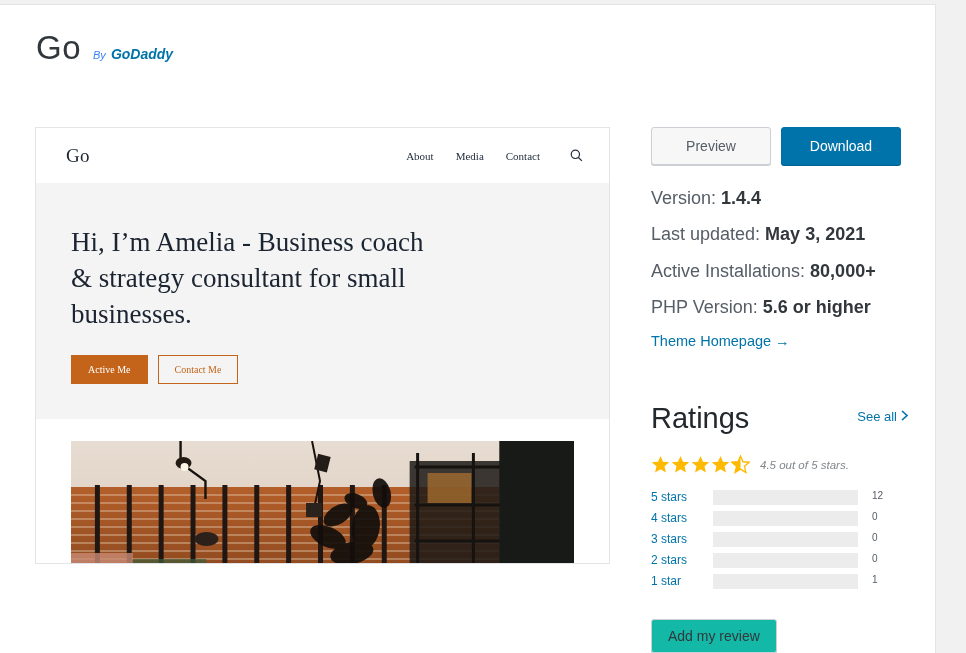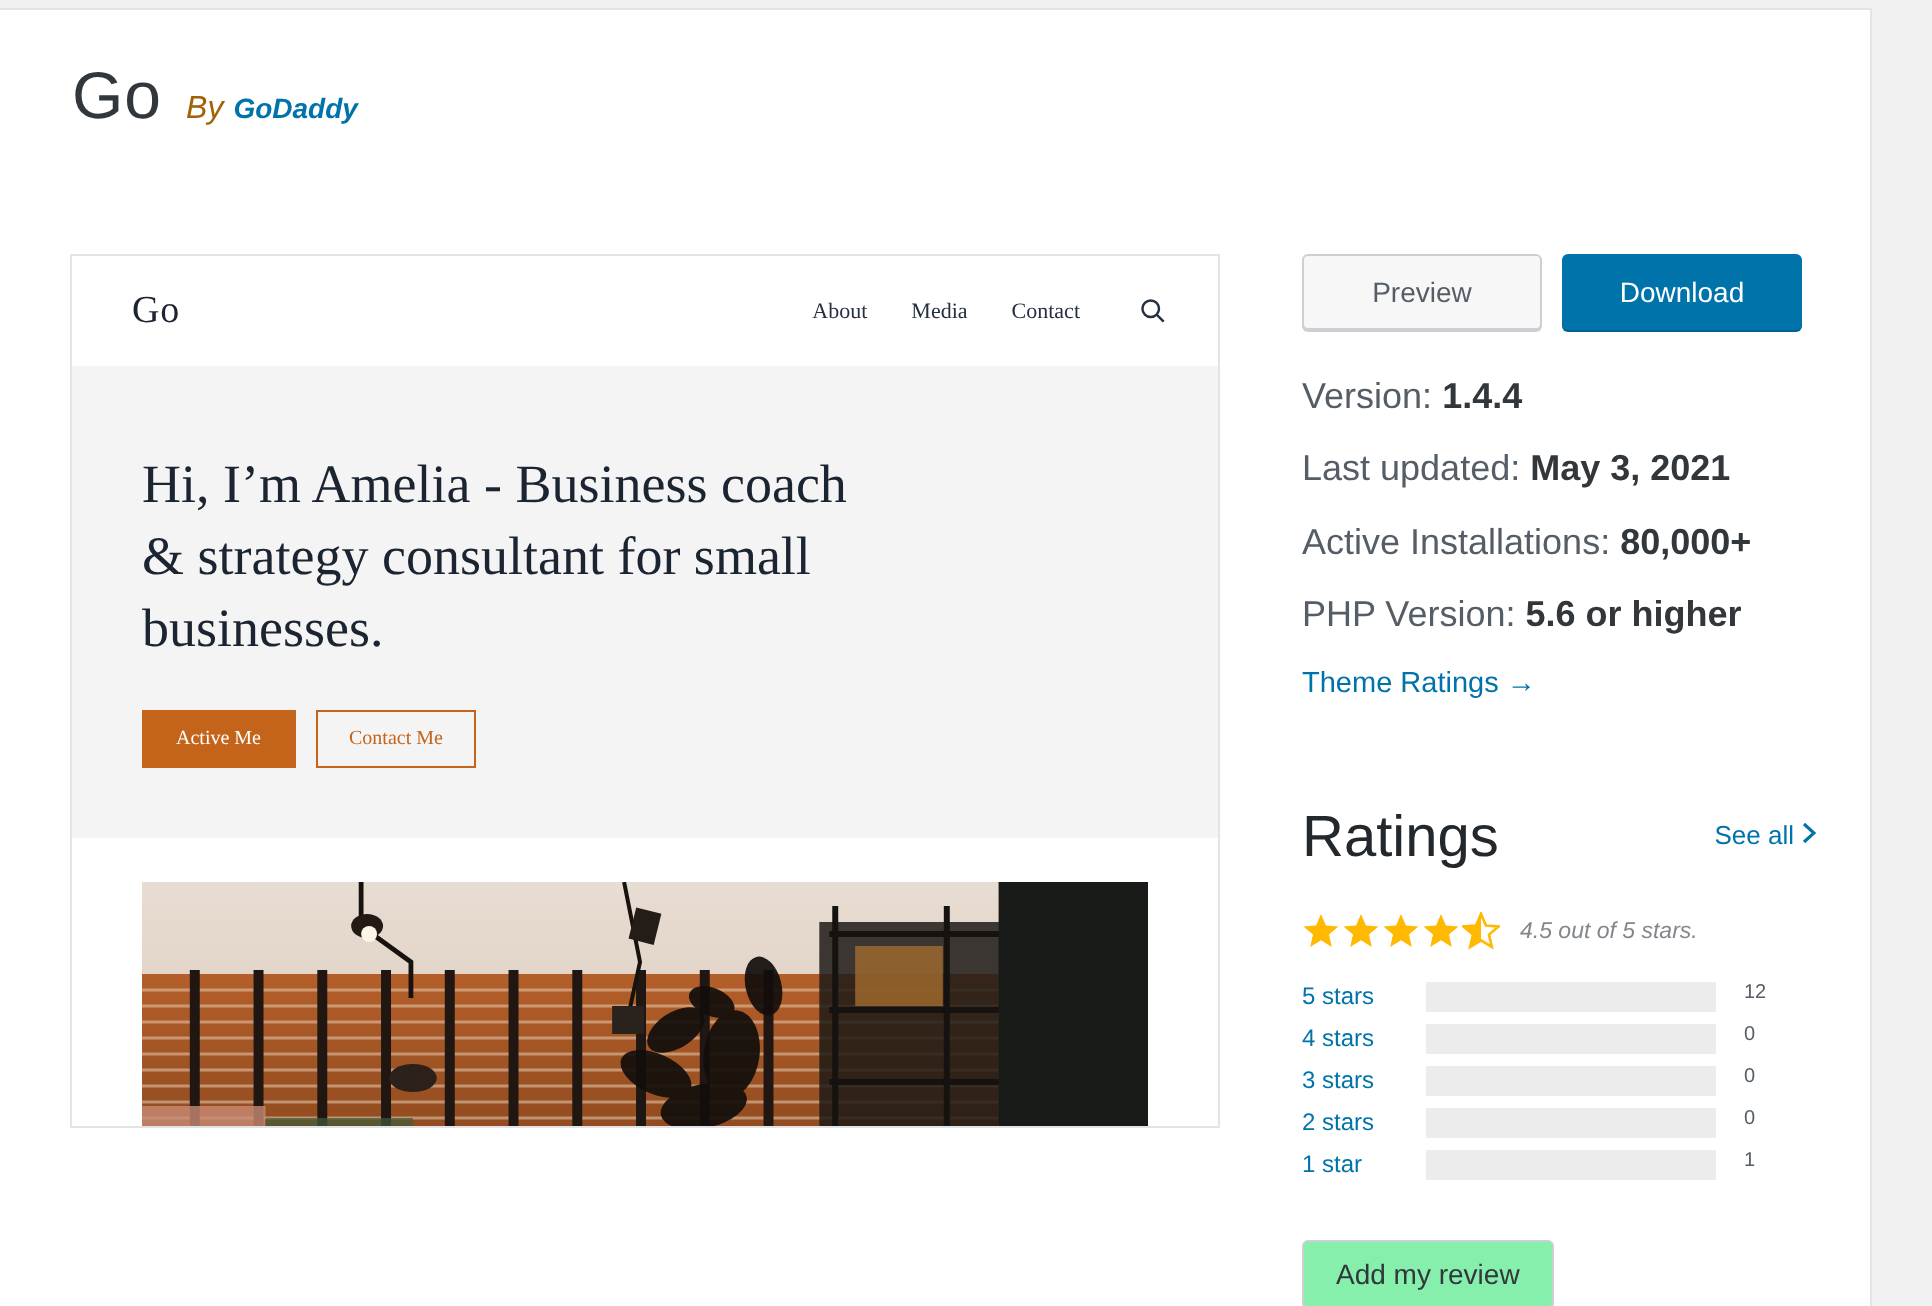--- a/index.html
+++ b/index.html
@@ -40,23 +40,23 @@
   .theme-name {
     font-family: "Liberation Sans", sans-serif;
     font-size: 33px;
     font-weight: 300;
     color: #32373c;
     letter-spacing: .5px;
     line-height: 1;
   }
   .theme-by {
     margin-left: 12px;
-    font-size: 16px;
+    font-size: 11px;
     font-style: italic;
-    color: #a16207;
+    color: #3b82f6;
   }
   .theme-author {
     margin-left: 5px;
     font-size: 14px;
     font-style: italic;
     font-weight: bold;
     color: #0073aa;
     text-decoration: none;
     cursor: pointer;
   }
@@ -297,21 +297,21 @@
     padding-left: 14px;
     font-size: 10px;
     color: #555d66;
   }
 
   .add-review {
     margin-top: 24px;
     display: inline-flex;
   }
   .btn-review {
-    background: #86efac;
+    background: #14b8a6;
     border: 1px solid #ccd0d4;
     color: #32373c;
     box-shadow: 0 1px 0 #ccd0d4;
     height: 34px;
     font-size: 14px;
   }
 </style>
 </head>
 <body>
 
@@ -444,21 +444,21 @@
           <strong>May 3, 2021</strong>
         </div>
         <div class="meta-row">
           <span>Active Installations:</span>
           <strong>80,000+</strong>
         </div>
         <div class="meta-row">
           <span>PHP Version:</span>
           <strong>5.6 or higher</strong>
         </div>
-        <a class="meta-link">Theme Ratings →</a>
+        <a class="meta-link">Theme Homepage →</a>
       </div>
 
       <div class="ratings-block">
         <h2 class="ratings-title">Ratings</h2>
         <a class="see-all">
           <span>See all</span>
           <span>
             <svg width="7" height="11" viewBox="0 0 7 11">
               <polyline points="1,1 6,5.5 1,10" fill="none" stroke="#0073aa" stroke-width="1.6"></polyline>
             </svg>

